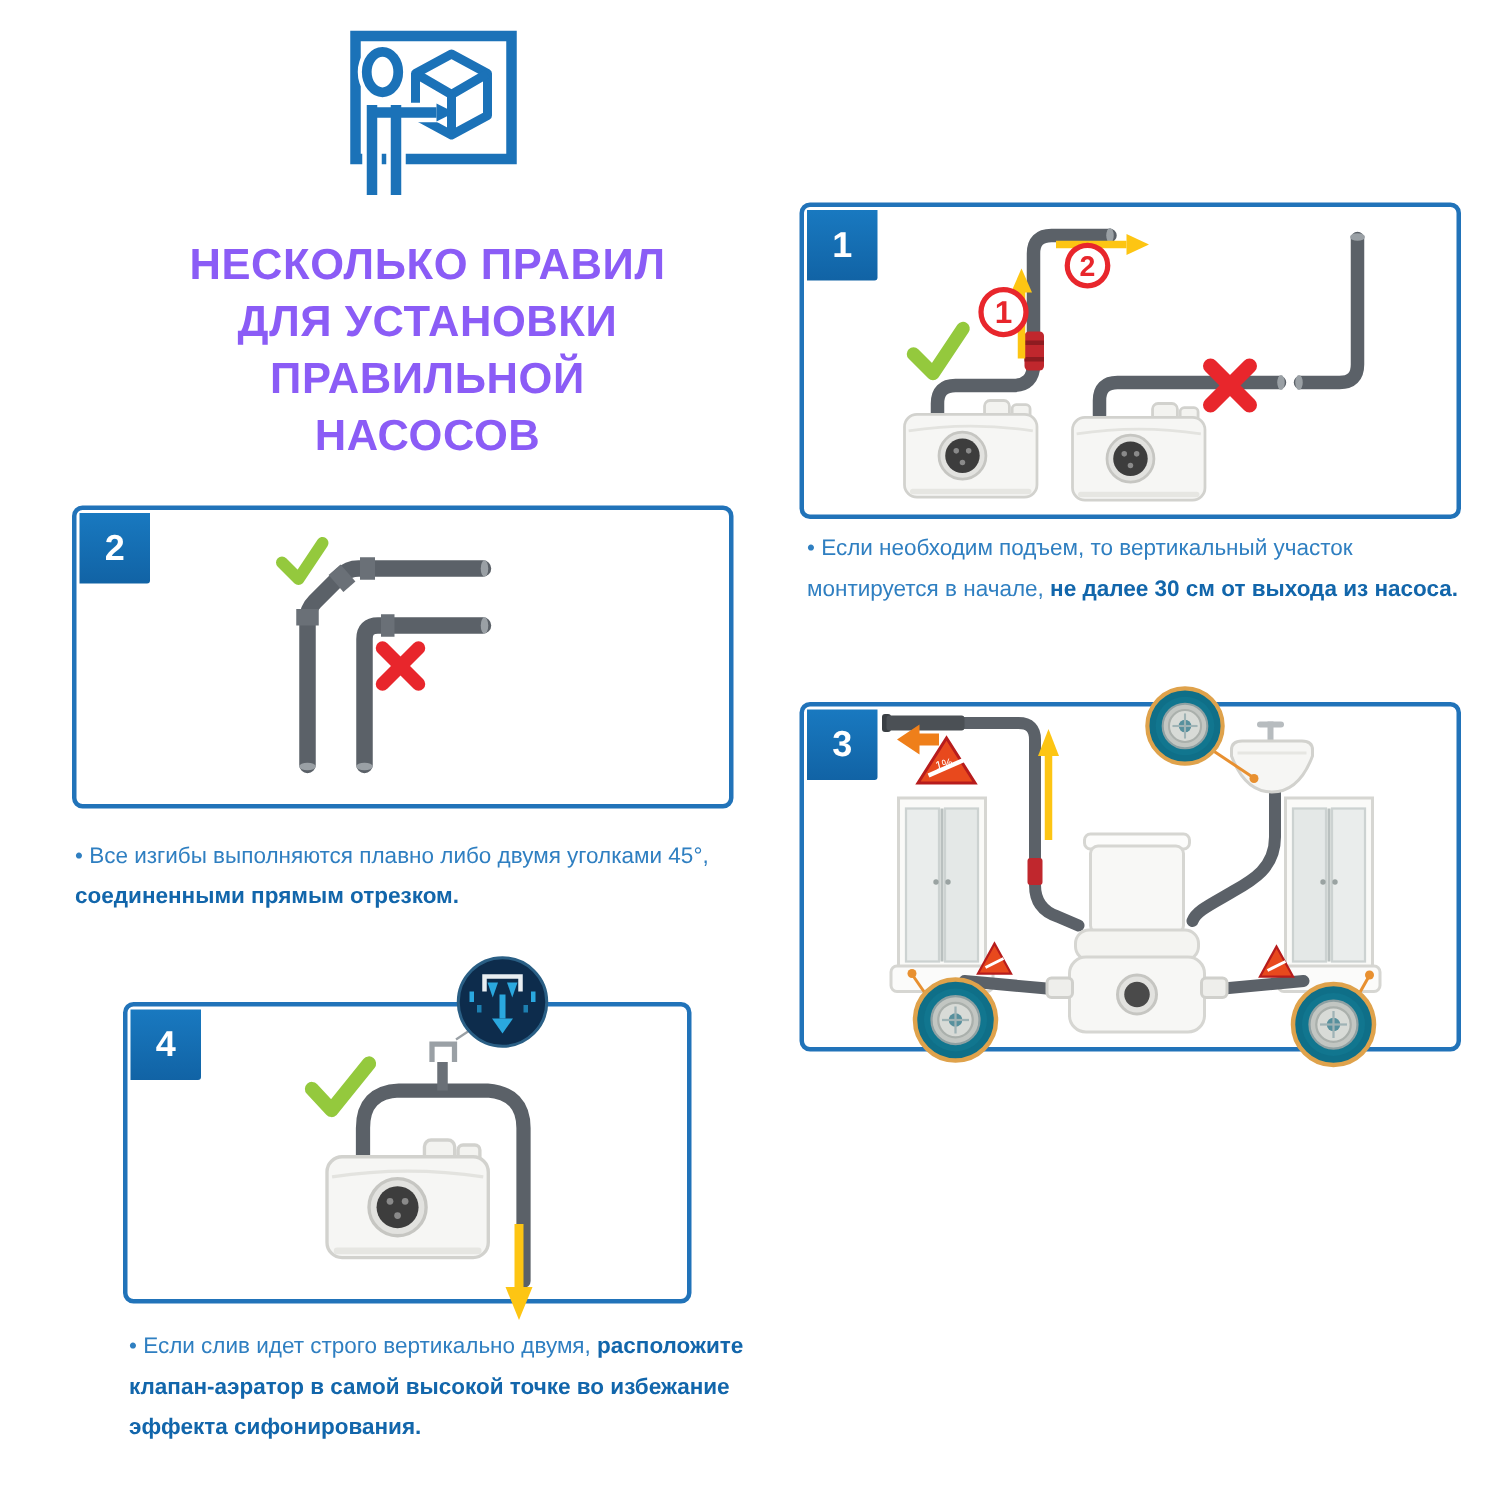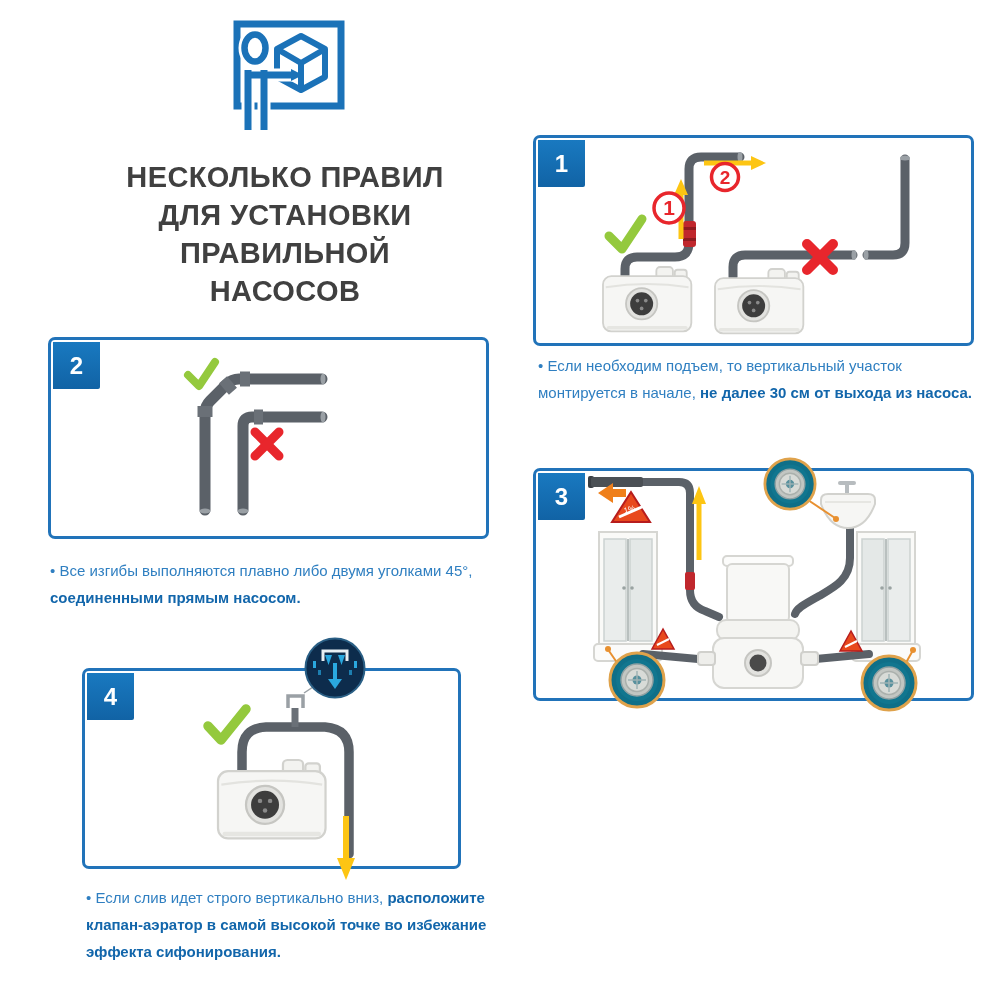--- a/index.html
+++ b/index.html
@@ -3,21 +3,21 @@
 <meta charset="utf-8">
 <style>
   * { margin:0; padding:0; box-sizing:border-box; }
   html,body { background:#ffffff; }
   body { width:1000px; height:1000px; font-family:"Liberation Sans", sans-serif; }
   .canvas { position:relative; width:1000px; height:1000px; background:#fff; overflow:hidden; }
 
   .hero-icon { position:absolute; left:225px; top:18px; width:122px; height:118px; }
 
   .title { position:absolute; left:55px; top:158px; width:460px; text-align:center;
-           color:#404040; font-weight:bold; font-size:29px; line-height:38px; letter-spacing:.4px; }
+           color:#8b5cf6; font-weight:bold; font-size:29px; line-height:38px; letter-spacing:.4px; }
 
   .panel { position:absolute; border:3px solid #2173b9; border-radius:7px; background:#fff; }
   .panel svg.art { position:absolute; left:-3px; top:-3px; overflow:visible; display:block; }
 
   .badge { position:absolute; left:2px; top:2px; width:47px; height:47px;
            background:linear-gradient(180deg,#1979c0,#1163a5); color:#fff;
            font-weight:bold; font-size:24px; display:flex; align-items:center; justify-content:center;
            border-radius:0 0 2px 0; z-index:3; }
 
   .caption { position:absolute; font-size:15px; line-height:27px; color:#2f7fc1; }
@@ -137,21 +137,21 @@
       <ellipse cx="275" cy="80" rx="2.5" ry="5.5" fill="#9aa0a5"></ellipse>
       <ellipse cx="195" cy="174" rx="5.5" ry="2.5" fill="#9aa0a5"></ellipse>
       <path class="check" d="M140,38 L151,49 L167,25" stroke-width="8"></path>
       <g>
         <line class="cross" x1="207" y1="95" x2="231" y2="119" stroke-width="9"></line>
         <line class="cross" x1="231" y1="95" x2="207" y2="119" stroke-width="9"></line>
       </g>
     </svg>
     <div class="badge">2</div>
   </section>
-  <p class="caption" style="left:50px;top:557px;width:455px"><span>• Все изгибы выполняются плавно либо двумя уголками 45°, </span><b>соединенными прямым насосом.</b></p>
+  <p class="caption" style="left:50px;top:557px;width:455px"><span>• Все изгибы выполняются плавно либо двумя уголками 45°, </span><b>соединенными прямым отрезком.</b></p>
 
   <section class="panel" style="left:533px;top:468px;width:441px;height:233px">
     <svg class="art" width="441" height="233" viewBox="0 0 441 233">
 
       <g transform="translate(66,64)">
         <rect x="0" y="0" width="58" height="116" fill="#fafaf8" stroke="#d6d6d2" stroke-width="2"></rect>
         <rect x="5" y="7" width="22" height="102" fill="#eaedec" stroke="#ccd2d1" stroke-width="1.5"></rect>
         <rect x="31" y="7" width="22" height="102" fill="#e4e8e7" stroke="#ccd2d1" stroke-width="1.5"></rect>
         <line x1="29" y1="7" x2="29" y2="109" stroke="#b9c0bf" stroke-width="2"></line>
         <circle cx="25" cy="56" r="1.8" fill="#9aa3a2"></circle>
@@ -246,15 +246,15 @@
       <polygon points="21,18 28,18 24.5,28" fill="#2aa8df"></polygon>
       <polygon points="34,18 41,18 37.5,28" fill="#2aa8df"></polygon>
       <rect x="29" y="26" width="4" height="16" fill="#2aa8df"></rect>
       <polygon points="24,42 38,42 31,52" fill="#2aa8df"></polygon>
       <rect x="9" y="24" width="3" height="7" fill="#2aa8df"></rect>
       <rect x="50" y="24" width="3" height="7" fill="#2aa8df"></rect>
       <rect x="14" y="33" width="3" height="5" fill="#1d7fb0"></rect>
       <rect x="45" y="33" width="3" height="5" fill="#1d7fb0"></rect>
     </svg>
   </div>
-  <p class="caption" style="left:86px;top:884px;width:410px"><span>• Если слив идет строго вертикально вниз, </span><b>расположите клапан-аэратор в самой высокой точке во избежание эффекта сифонирования.</b></p>
+  <p class="caption" style="left:86px;top:884px;width:410px"><span>• Если слив идет строго вертикально двумя, </span><b>расположите клапан-аэратор в самой высокой точке во избежание эффекта сифонирования.</b></p>
 
 </div>
 
 </body></html>

